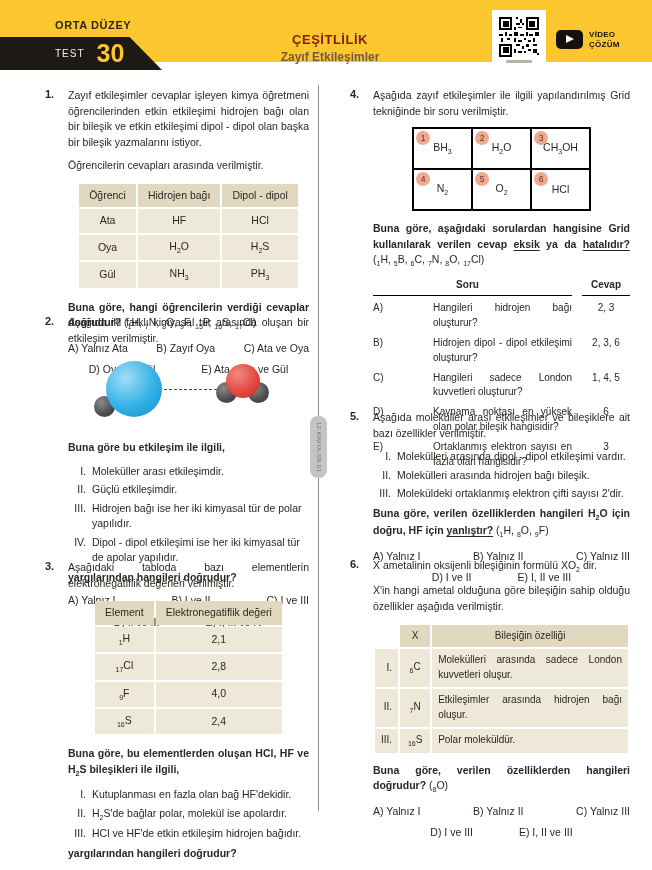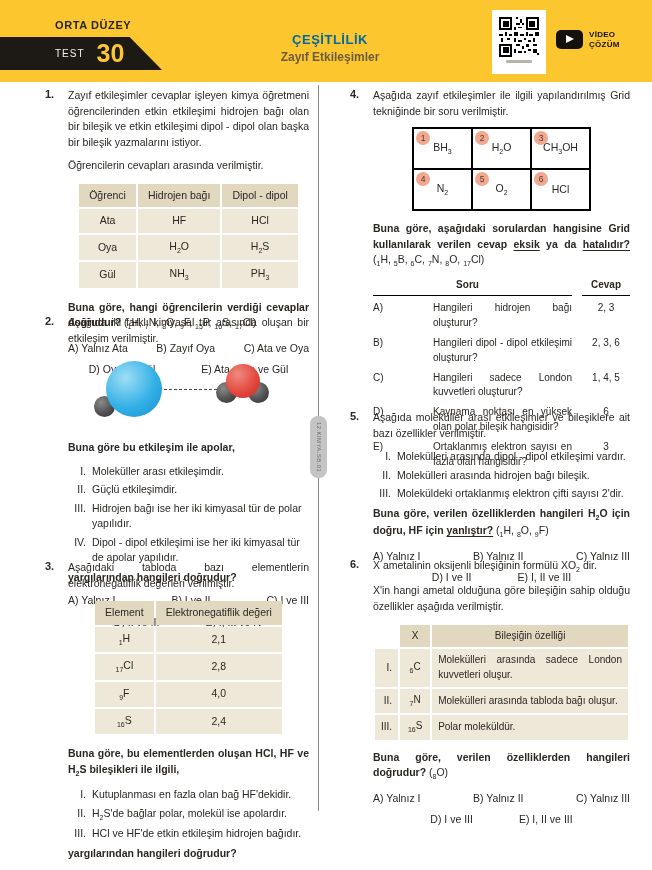--- a/index.html
+++ b/index.html
@@ -1,28 +1,28 @@
 <!DOCTYPE html>
 <html><head>
 <meta charset="utf-8">
 <style>
   * { margin:0; padding:0; box-sizing:border-box; }
   html,body { background:#fff; }
   body { width:652px; height:870px; font-family:"Liberation Sans",sans-serif; color:#2b2723; position:relative; }
   .page { position:relative; width:652px; height:870px; background:#fff; overflow:hidden; }
 
   
-  .band { position:absolute; top:0; left:0; width:652px; height:82px; background:#FCC72E; }
+  .band { position:absolute; top:0; left:0; width:652px; height:62px; background:#FCC72E; }
   .level-label { position:absolute; left:55px; top:19px; font-size:11px; font-weight:bold; color:#2a2520; letter-spacing:.6px; }
   .test-tab { position:absolute; left:0; top:37px; width:162px; height:33px; background:#1d1915;
               clip-path:polygon(0 0,80% 0,100% 100%,0 100%); display:flex; align-items:center; }
   .test-word { font-size:10px; font-weight:normal; color:#f3efe9; letter-spacing:1px; margin-left:55px; }
   .test-num { font-size:25px; font-weight:bold; color:#FCC72E; margin-left:12px; line-height:1; }
   .center-title { position:absolute; left:200px; width:260px; top:32px; text-align:center; }
-  .center-title .cat { font-size:13px; font-weight:bold; color:#0369a1; letter-spacing:.5px; }
+  .center-title .cat { font-size:13px; font-weight:bold; color:#7f1d1d; letter-spacing:.5px; }
   .center-title .topic { font-size:12px; font-weight:bold; color:#6d5b41; margin-top:3px; }
   .qr-box { position:absolute; left:492px; top:10px; width:54px; height:64px; background:#fff; display:flex; flex-direction:column; align-items:center; padding-top:7px; }
   .qr-box svg { width:40px; height:40px; }
   .qr-cap { width:26px; height:3px; background:#b9b3a9; margin-top:3px; border-radius:1px; }
   .video-badge { position:absolute; left:556px; top:30px; display:flex; align-items:center; }
   .play-btn { width:27px; height:19px; background:#14110e; border-radius:5px; position:relative; }
   .play-btn::after { content:""; position:absolute; left:10px; top:5px; border-left:8px solid #fff; border-top:4.5px solid transparent; border-bottom:4.5px solid transparent; }
   .video-text { margin-left:6px; font-size:8px; font-weight:bold; color:#14110e; line-height:1.15; letter-spacing:.3px; }
 
   
@@ -217,21 +217,21 @@
       <div class="qbody">
         <p class="stmt">Aşağıda iki farklı kimyasal tür arasında oluşan bir etkileşim verilmiştir.</p>
         <div class="molecule">
           <div class="dash"></div>
           <div class="sphere gray" style="left:26px; top:40px; width:21px; height:21px;"></div>
           <div class="sphere blue" style="left:38px; top:5px; width:56px; height:56px;"></div>
           <div class="sphere gray" style="left:148px; top:26px; width:21px; height:21px;"></div>
           <div class="sphere gray" style="left:180px; top:26px; width:21px; height:21px;"></div>
           <div class="sphere red" style="left:158px; top:8px; width:34px; height:34px;"></div>
         </div>
-        <p class="stmt bold">Buna göre bu etkileşim ile apolar,</p>
+        <p class="stmt bold">Buna göre bu etkileşim ile ilgili,</p>
         <div class="items">
           <div class="item">
               <span class="inum">I.</span>
               <span class="itext">Moleküller arası etkileşimdir.</span>
             </div>
           <div class="item">
               <span class="inum">II.</span>
               <span class="itext">Güçlü etkileşimdir.</span>
             </div>
           <div class="item">
@@ -343,21 +343,21 @@
           <div class="sc-row">
             <span class="sc-left">
                 <span class="sc-key">A)</span>
                 <span class="sc-qtext">Hangileri hidrojen bağı oluşturur?</span>
               </span>
             <span class="sc-a">2, 3</span>
           </div>
           <div class="sc-row">
             <span class="sc-left">
                 <span class="sc-key">B)</span>
-                <span class="sc-qtext">Hangileri dipol - dipol etkileşimi oluşturur?</span>
+                <span class="sc-qtext">Hidrojen dipol - dipol etkileşimi oluşturur?</span>
               </span>
             <span class="sc-a">2, 3, 6</span>
           </div>
           <div class="sc-row">
             <span class="sc-left">
                 <span class="sc-key">C)</span>
                 <span class="sc-qtext">Hangileri sadece London kuvvetleri oluşturur?</span>
               </span>
             <span class="sc-a">1, 4, 5</span>
           </div>
@@ -425,21 +425,21 @@
             <th>Bileşiğin özelliği</th>
           </tr>
           <tr>
             <td class="cnum">I.</td>
             <td class="cx"><sub>6</sub>C</td>
             <td class="cdesc">Molekülleri arasında sadece London kuvvetleri oluşur.</td>
           </tr>
           <tr>
             <td class="cnum">II.</td>
             <td class="cx"><sub>7</sub>N</td>
-            <td class="cdesc">Molekülleri arasında tabloda bağı oluşur.</td>
+            <td class="cdesc">Etkileşimler arasında hidrojen bağı oluşur.</td>
           </tr>
           <tr>
             <td class="cnum">III.</td>
             <td class="cx"><sub>16</sub>S</td>
             <td class="cdesc">Polar moleküldür.</td>
           </tr>
         </tbody>
           </table>
         <p class="stmt bold"><span>Buna göre, verilen özelliklerden hangileri doğrudur?</span> <span class="elements">(<sub>8</sub>O)</span></p>
         <div class="opts">

